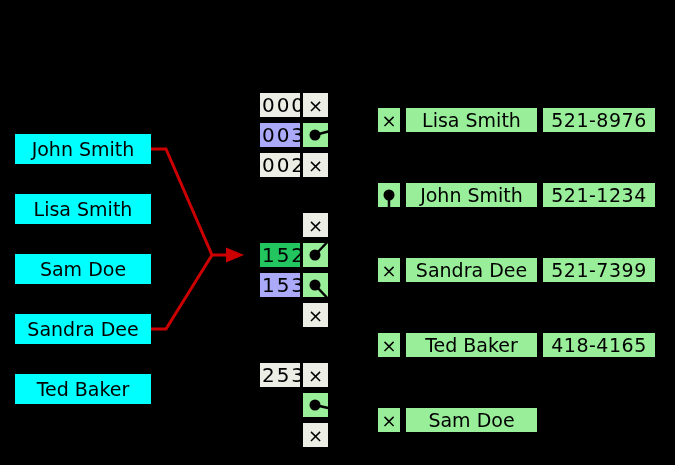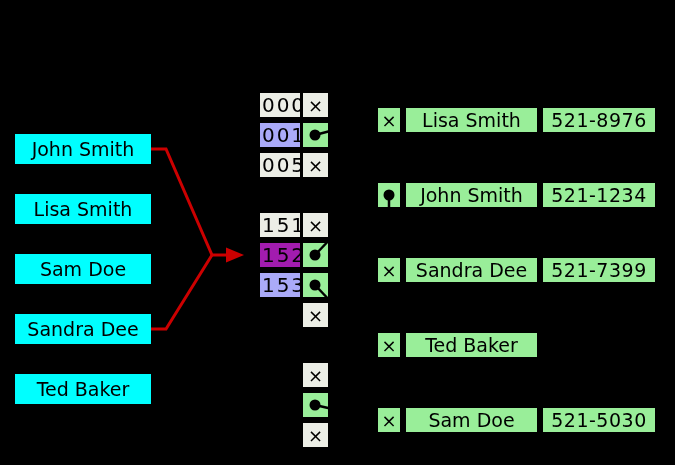--- a/index.html
+++ b/index.html
@@ -10,76 +10,76 @@
   .key{
     position:absolute;left:15px;width:136px;height:30px;background:#00ffff;
     display:flex;align-items:center;justify-content:center;font-size:19px;
   }
   .cell{
     position:absolute;box-sizing:border-box;border:3px solid #000;
     display:flex;align-items:center;justify-content:center;font-size:19px;height:30px;
   }
   .idx{left:257px;width:52px;background:#eceee6;font-size:20px;letter-spacing:2px;text-indent:2px;}
   .idx.hl{background:#aaaaf8;}
-  .idx.col{background:#a21caf;}
+  .idx.col{background:#22c55e;}
   .slot{left:300px;width:31px;background:#eceee6;font-size:18px;}
   .slot.dot{background:#99ee99;}
   .enext{left:375px;width:28px;background:#99ee99;font-size:18px;}
   .ename{left:403px;width:137px;background:#99ee99;}
   .ephone{left:540px;width:118px;background:#99ee99;letter-spacing:0.5px;}
   .overlay{position:absolute;left:0;top:0;pointer-events:none;}
 </style>
 </head>
 <body>
 
 <div id="canvas">
 
   <div class="key" style="top:134px">John Smith</div>
   <div class="key" style="top:194px">Lisa Smith</div>
   <div class="key" style="top:254px">Sam Doe</div>
   <div class="key" style="top:314px">Sandra Dee</div>
   <div class="key" style="top:374px">Ted Baker</div>
 
   <div class="cell idx" style="top:90px">000</div>
   <div class="cell slot" style="top:90px">×</div>
-  <div class="cell idx hl" style="top:120px">001</div>
+  <div class="cell idx hl" style="top:120px">003</div>
   <div class="cell slot dot" style="top:120px"></div>
-  <div class="cell idx" style="top:150px">005</div>
+  <div class="cell idx" style="top:150px">002</div>
   <div class="cell slot" style="top:150px">×</div>
 
-  <div class="cell idx" style="top:210px">151</div>
   <div class="cell slot" style="top:210px">×</div>
   <div class="cell idx col" style="top:240px">152</div>
   <div class="cell slot dot" style="top:240px"></div>
   <div class="cell idx hl" style="top:270px">153</div>
   <div class="cell slot dot" style="top:270px"></div>
   <div class="cell slot" style="top:300px">×</div>
 
+  <div class="cell idx" style="top:360px">253</div>
   <div class="cell slot" style="top:360px">×</div>
   <div class="cell slot dot" style="top:390px"></div>
   <div class="cell slot" style="top:420px">×</div>
 
   <div class="cell enext" style="top:105px">×</div>
   <div class="cell ename" style="top:105px">Lisa Smith</div>
   <div class="cell ephone" style="top:105px">521-8976</div>
 
   <div class="cell enext" style="top:180px"></div>
   <div class="cell ename" style="top:180px">John Smith</div>
   <div class="cell ephone" style="top:180px">521-1234</div>
 
   <div class="cell enext" style="top:255px">×</div>
   <div class="cell ename" style="top:255px">Sandra Dee</div>
   <div class="cell ephone" style="top:255px">521-7399</div>
 
   <div class="cell enext" style="top:330px">×</div>
   <div class="cell ename" style="top:330px">Ted Baker</div>
+  <div class="cell ephone" style="top:330px">418-4165</div>
 
   <div class="cell enext" style="top:405px">×</div>
   <div class="cell ename" style="top:405px">Sam Doe</div>
-  <div class="cell ephone" style="top:405px">521-5030</div>
 
   <svg class="overlay" width="675" height="465" viewBox="0 0 675 465">
 
     <line x1="315" y1="135" x2="372" y2="120" stroke="#000" stroke-width="2.5"></line>
     <line x1="315" y1="255" x2="372" y2="195" stroke="#000" stroke-width="2.5"></line>
     <line x1="315" y1="285" x2="372" y2="345" stroke="#000" stroke-width="2.5"></line>
     <line x1="315" y1="405" x2="372" y2="418" stroke="#000" stroke-width="2.5"></line>
     <line x1="389" y1="197" x2="389" y2="252" stroke="#000" stroke-width="2.5"></line>
 
     <circle cx="315" cy="135" r="5.5" fill="#000"></circle>

